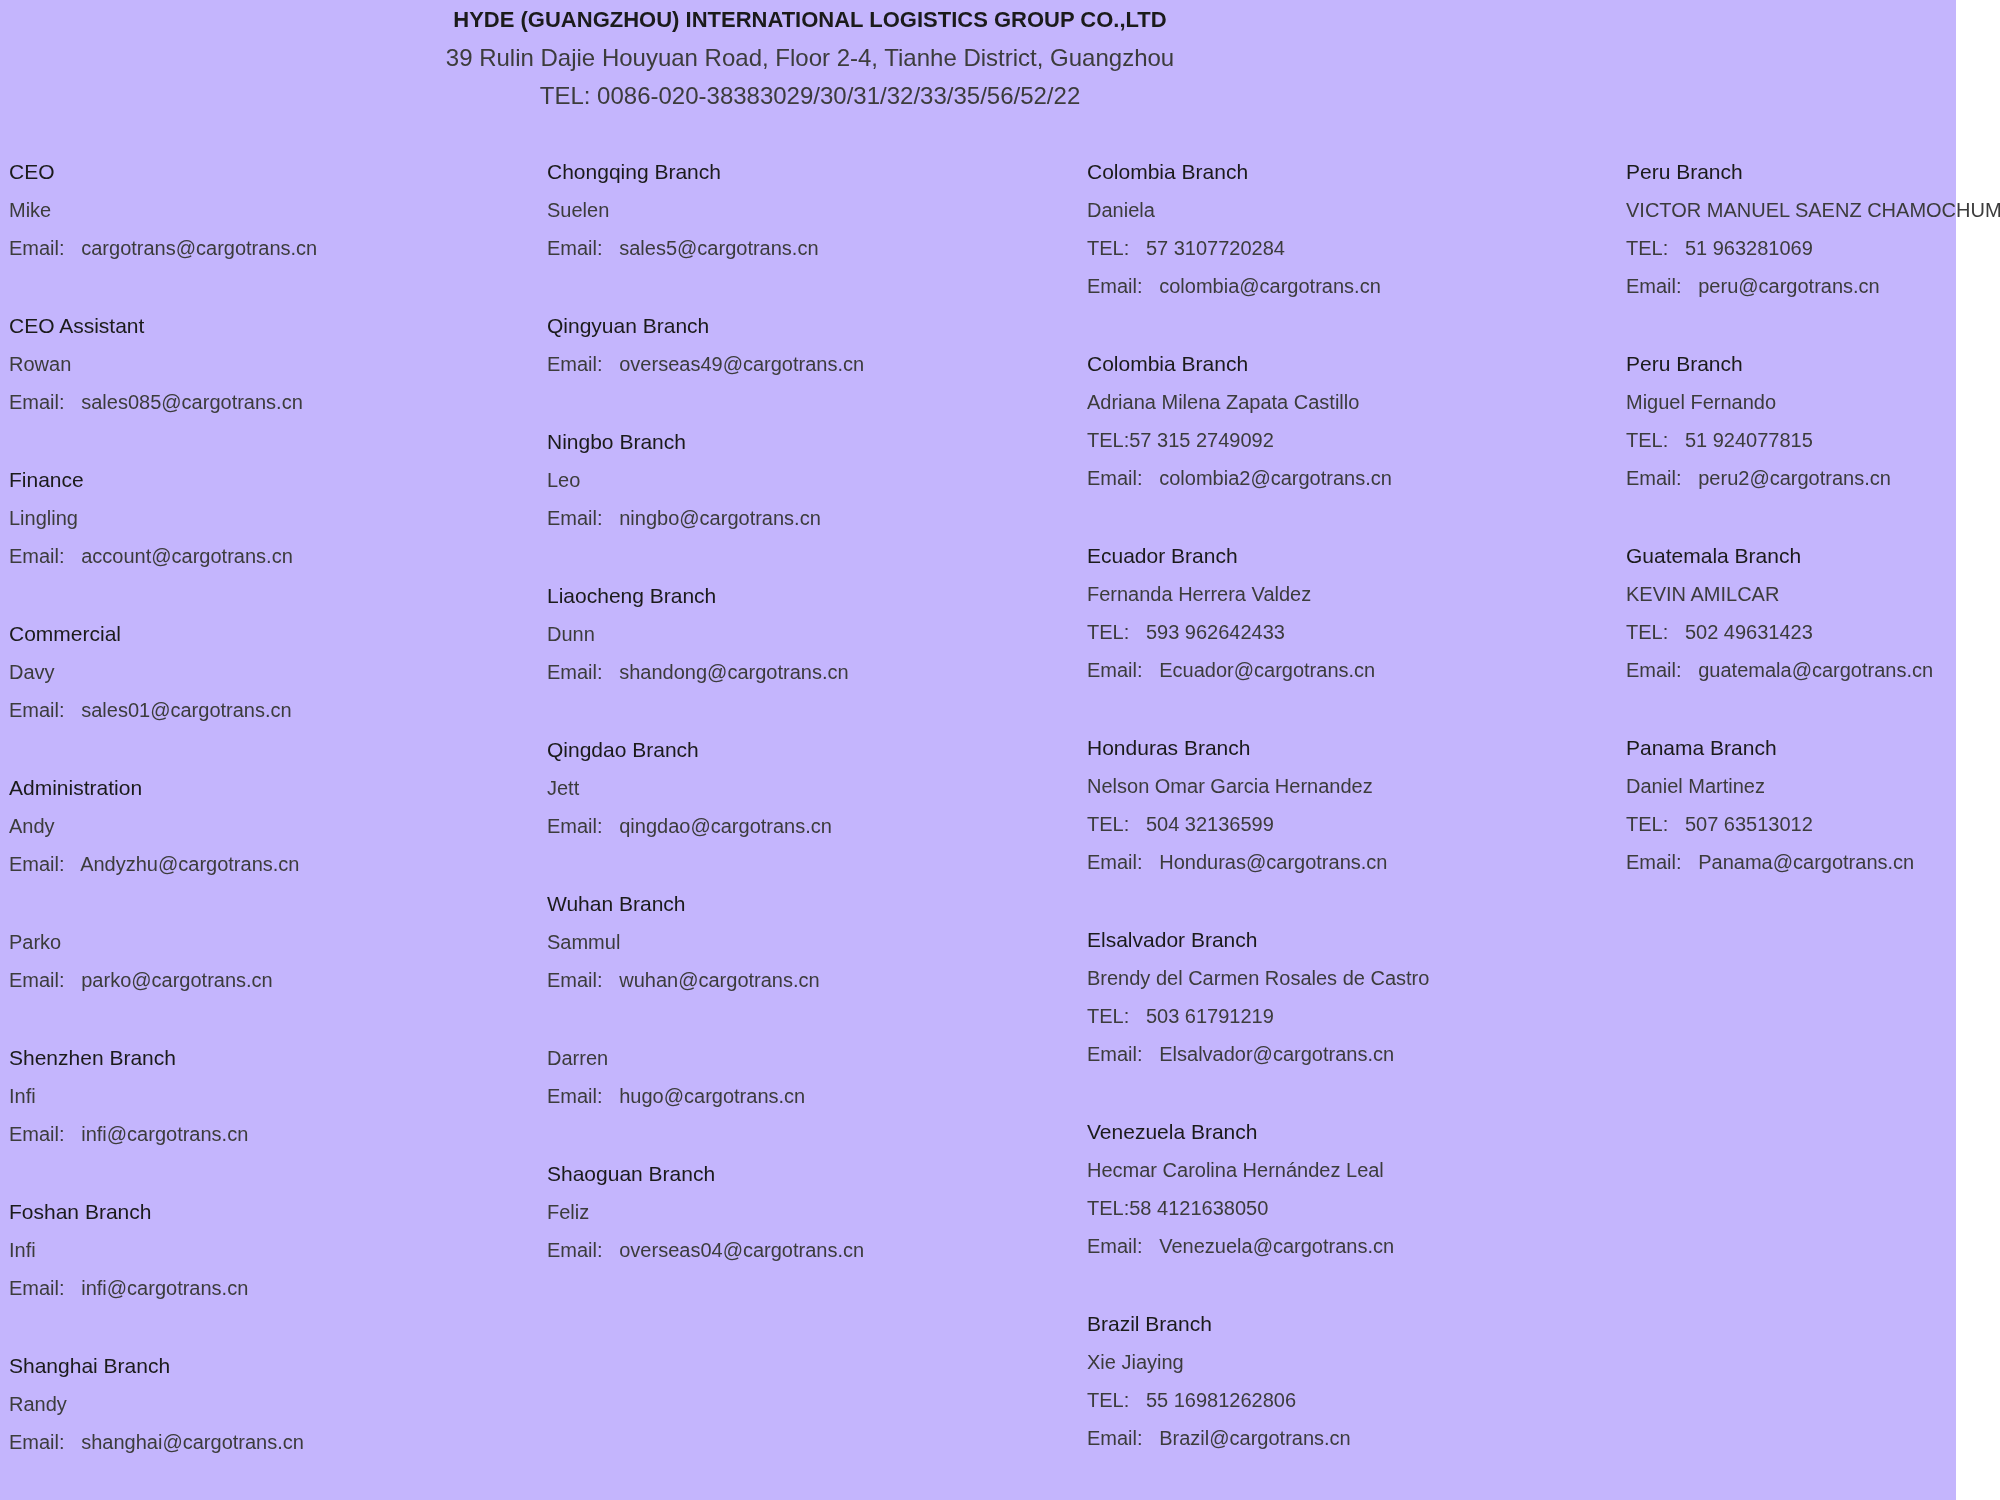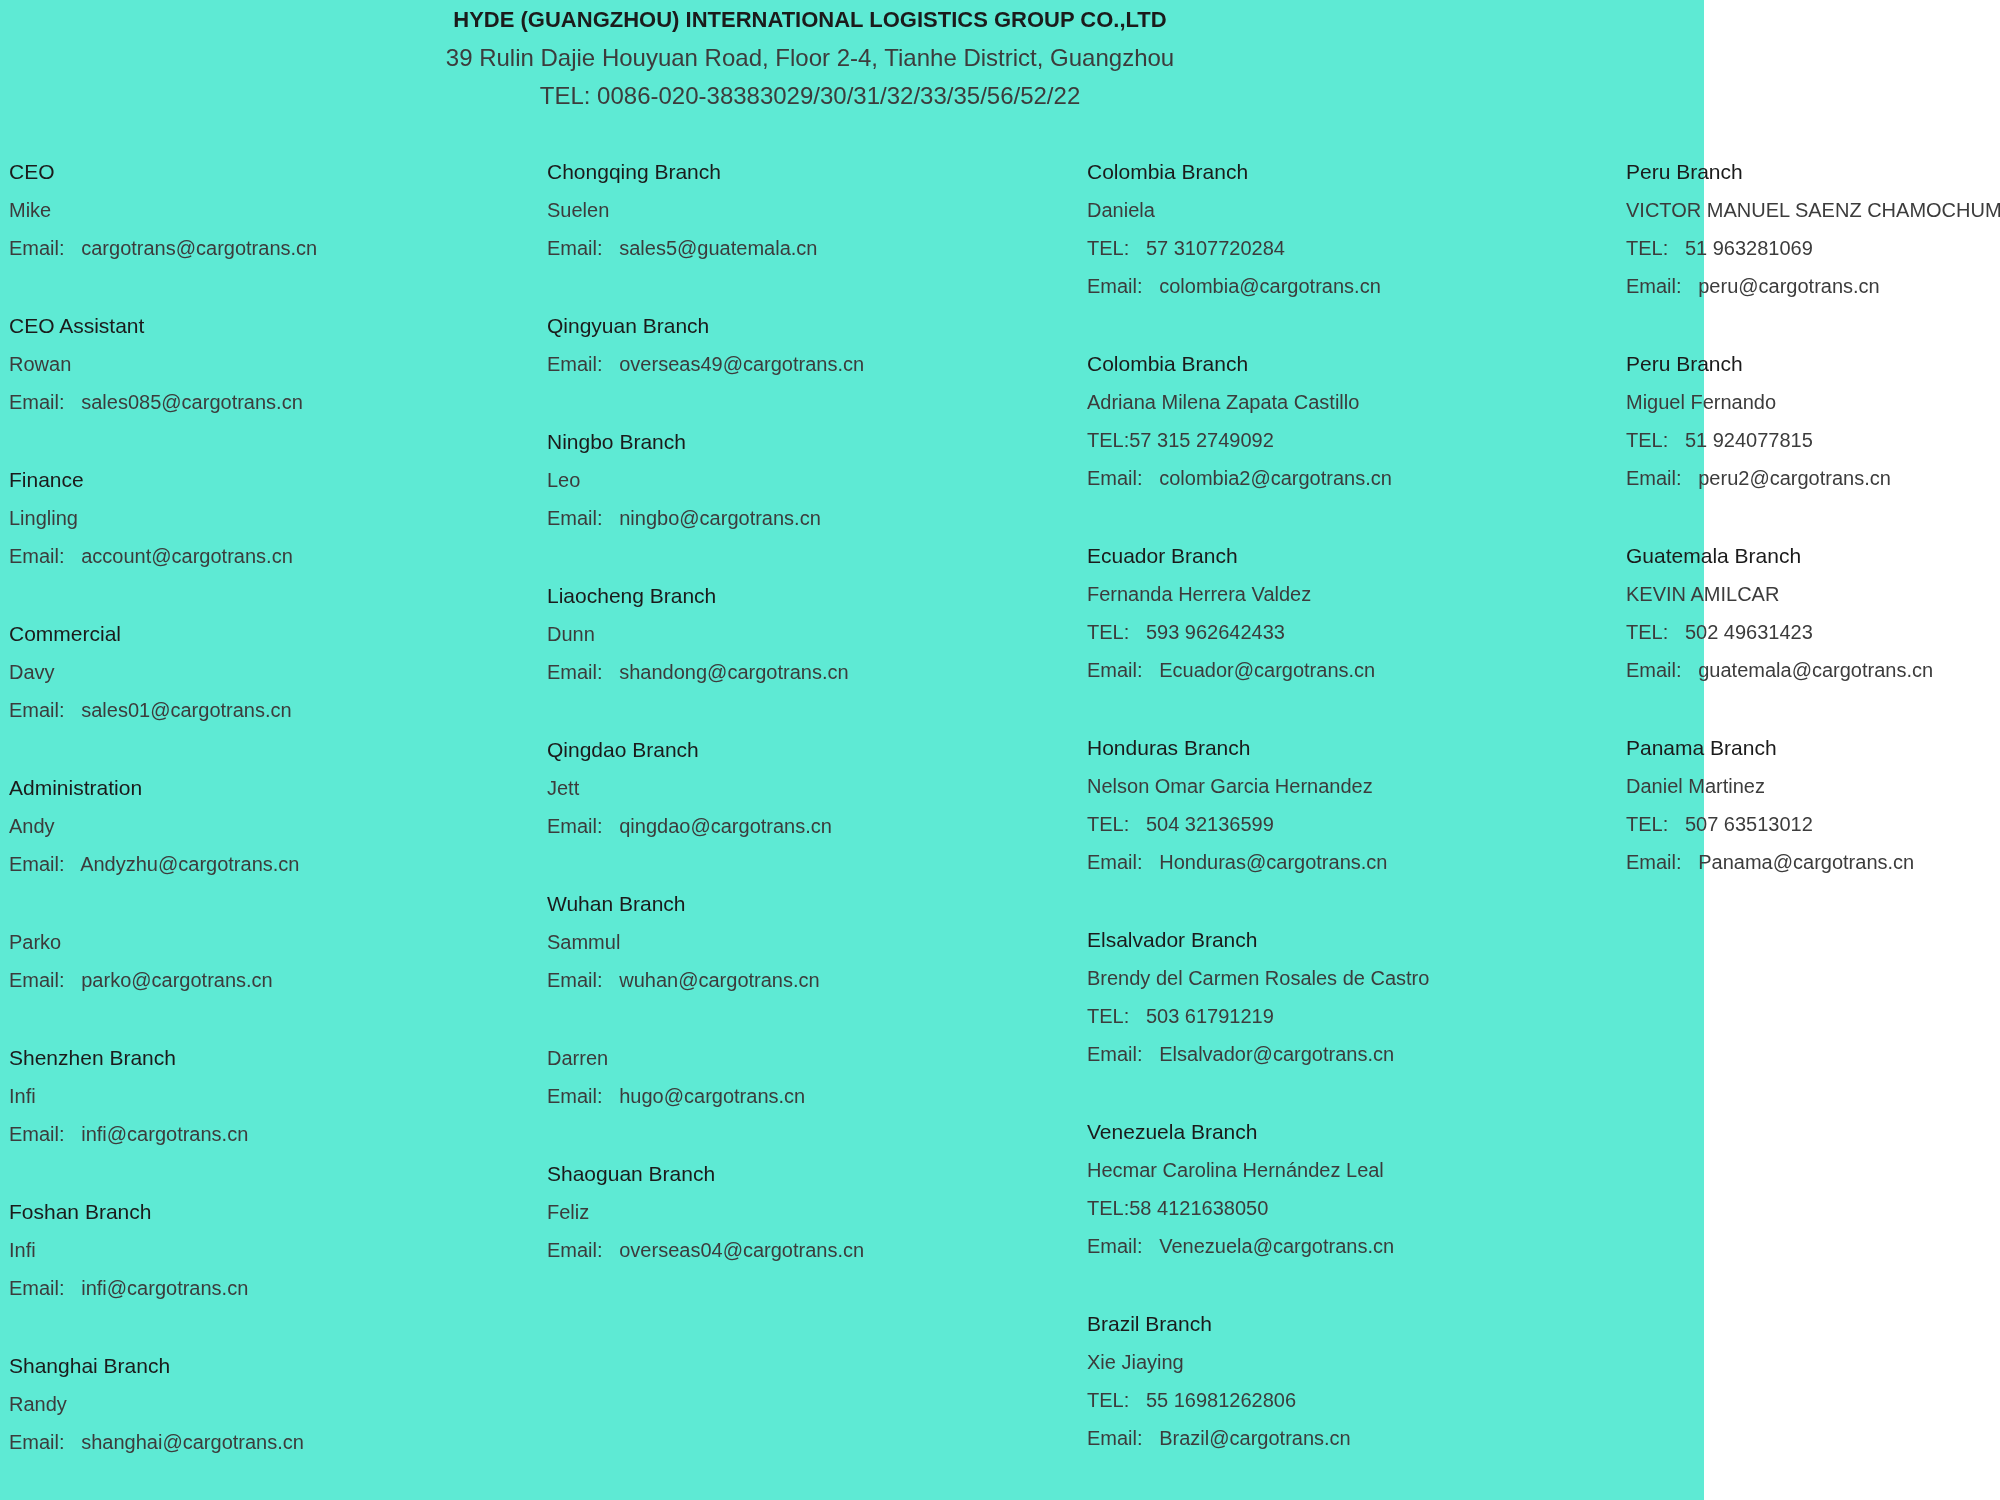--- a/index.html
+++ b/index.html
@@ -8,23 +8,23 @@
     background: #ffffff;
   }
   body {
     width: 2000px;
     height: 1500px;
     overflow: hidden;
     font-family: "Liberation Sans", sans-serif;
   }
   .page {
     position: relative;
-    width: 1704px;
+    width: 1956px;
     height: 1500px;
-    background: #5eead4;
+    background: #c4b5fd;
   }
   .doc-header {
     position: absolute;
     left: 0;
     top: 1px;
     width: 1620px;
     text-align: center;
   }
   .company-name {
     font-size: 22px;
@@ -120,21 +120,21 @@
         <div class="entry">
           <div class="entry-title">Shanghai Branch</div>
           <div class="entry-line">Randy</div>
           <div class="entry-line">Email:   shanghai@cargotrans.cn</div>
         </div>
       </div>
       <div class="col">
         <div class="entry">
           <div class="entry-title">Chongqing Branch</div>
           <div class="entry-line">Suelen</div>
-          <div class="entry-line">Email:   sales5@guatemala.cn</div>
+          <div class="entry-line">Email:   sales5@cargotrans.cn</div>
         </div>
         <div class="entry">
           <div class="entry-title">Qingyuan Branch</div>
           <div class="entry-line">Email:   overseas49@cargotrans.cn</div>
         </div>
         <div class="entry">
           <div class="entry-title">Ningbo Branch</div>
           <div class="entry-line">Leo</div>
           <div class="entry-line">Email:   ningbo@cargotrans.cn</div>
         </div>

